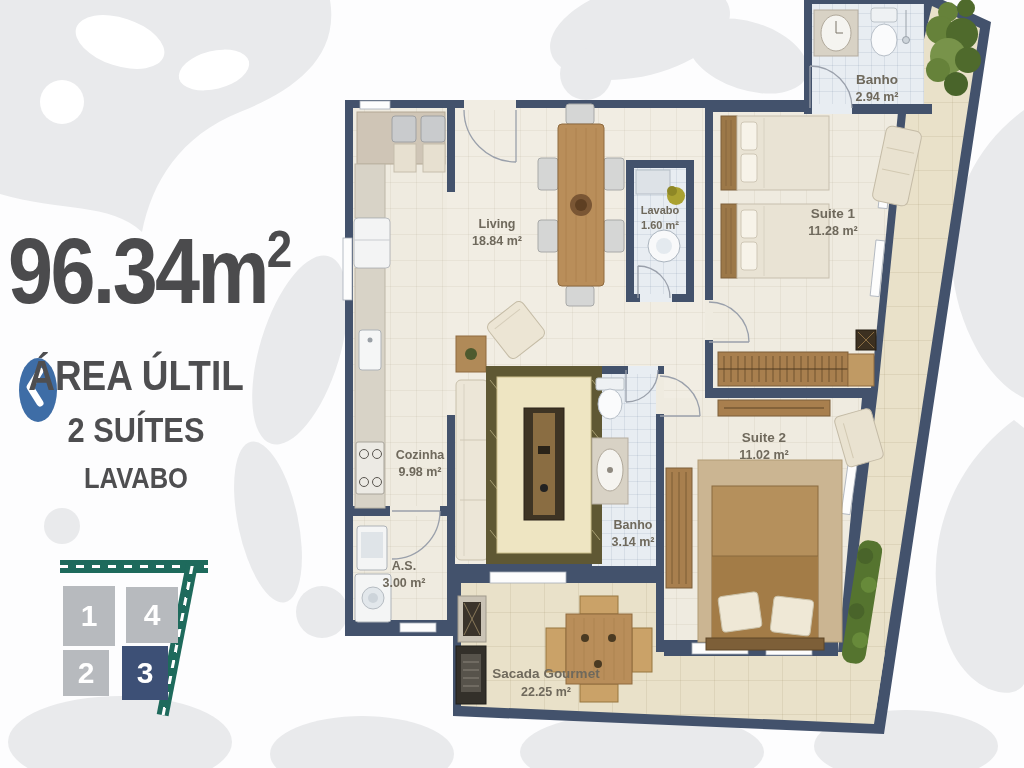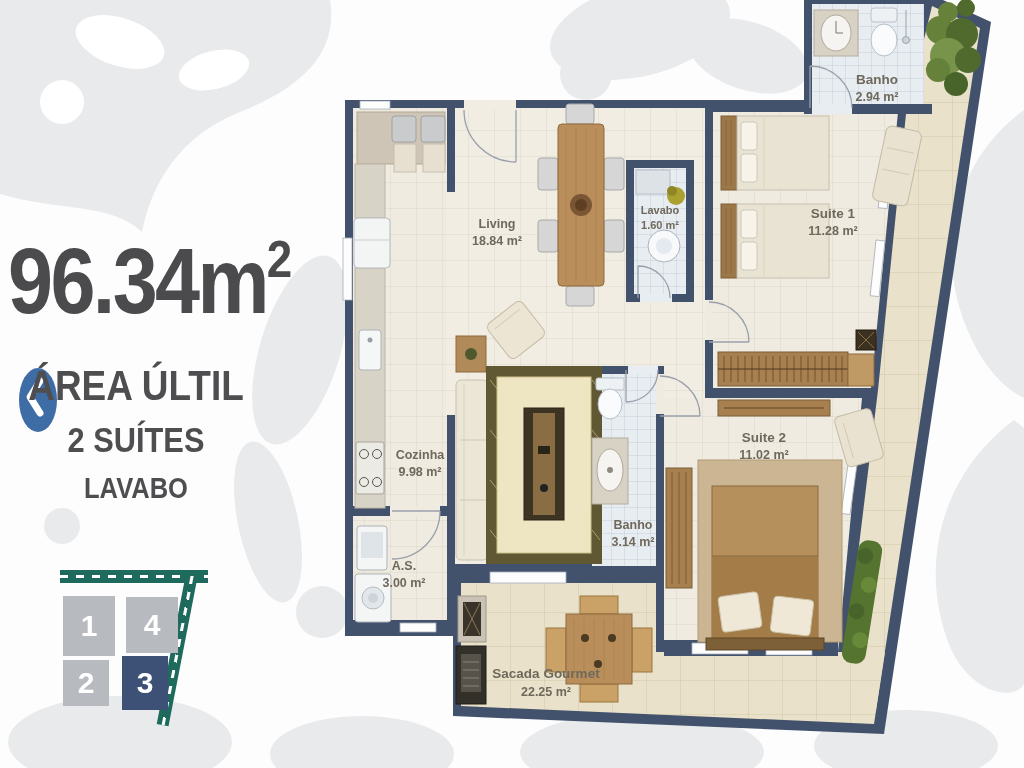--- a/index.html
+++ b/index.html
@@ -1,19 +1,19 @@
 <!DOCTYPE html>
 <html><head>
 <meta charset="utf-8">
 <style>
   html,body{margin:0;padding:0;background:#fdfdfe;width:1024px;height:768px;overflow:hidden;}
   .stage{position:relative;width:1024px;height:768px;font-family:"Liberation Sans",sans-serif;}
   .stage svg{position:absolute;left:0;top:0;}
   
-  .panel{position:absolute;left:0;top:14px;width:340px;height:539px;}
+  .panel{position:absolute;left:0;top:4px;width:340px;height:539px;}
   .big{position:absolute;left:8px;top:224px;font-weight:bold;font-size:92px;line-height:.95;
        color:#4b4b4d;letter-spacing:-3px;transform:scaleX(.88);transform-origin:left top;white-space:nowrap;z-index:2;}
   .big sup{font-size:52px;letter-spacing:0;position:relative;top:-4px;}
   .sub{position:absolute;left:0;width:272px;text-align:center;color:#4e4e50;font-weight:bold;
        transform:scaleX(.88);transform-origin:center top;z-index:2;white-space:nowrap;}
   .sub1{top:348px;font-size:42px;}
   .sub2{top:406px;font-size:35px;}
   .sub3{top:458px;font-size:29px;}
   .back{position:absolute;left:19px;top:354px;width:38px;height:64px;background:#3e6da6;border-radius:50%;
         display:flex;align-items:center;justify-content:center;z-index:1;cursor:pointer;}

